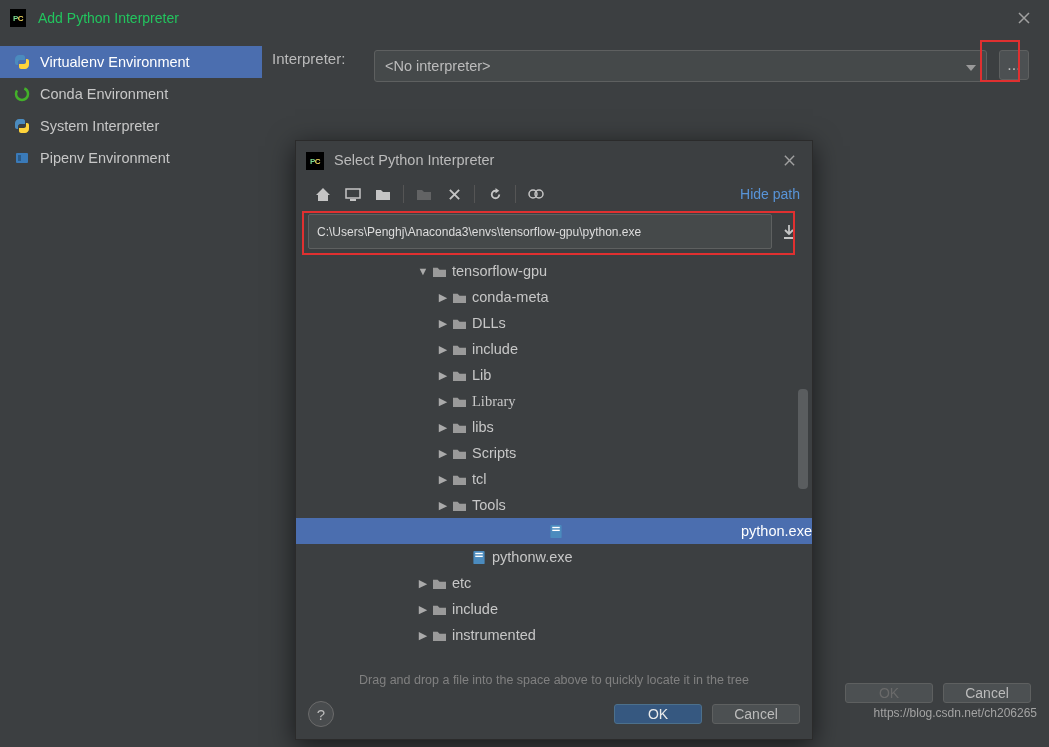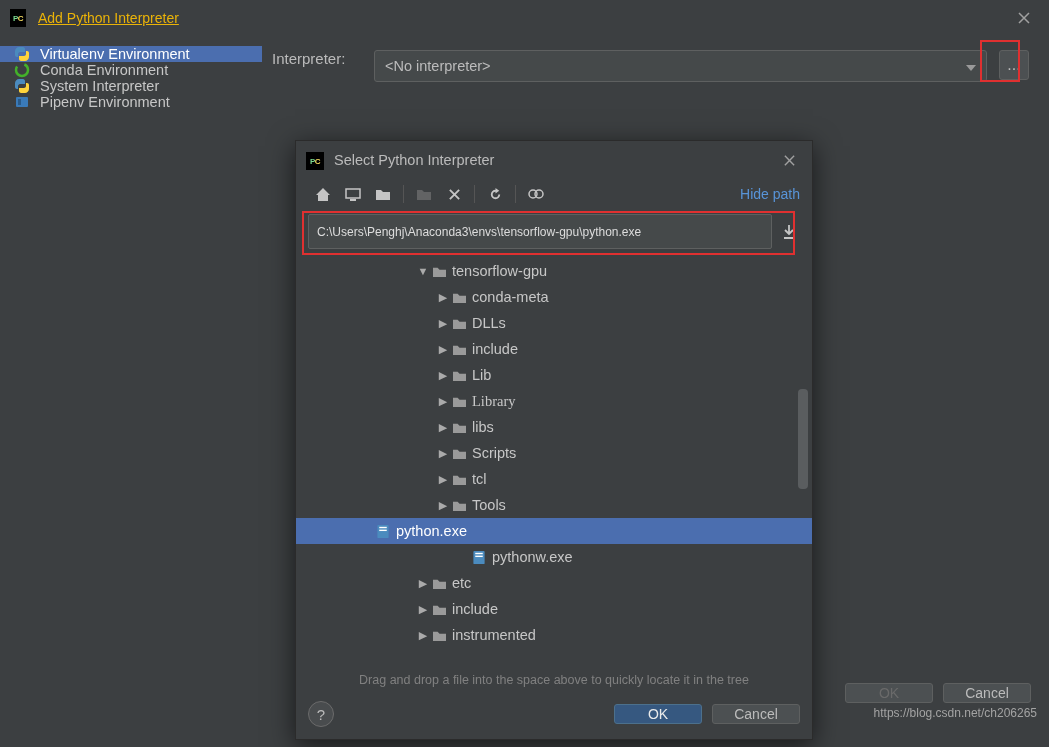--- a/index.html
+++ b/index.html
@@ -15,36 +15,36 @@
       height: 36px;
       display: flex; align-items: center;
       padding: 0 10px;
       background: #3c3f41;
     }
     .titlebar .pc-logo {
       width: 16px; height: 16px;
       margin-right: 12px;
       display: inline-flex; align-items: center; justify-content: center;
     }
-    .titlebar .title { font-size: 14px; color: #eab308; text-decoration: underline; }
+    .titlebar .title { font-size: 14px; color: #22c55e; }
     .titlebar .close {
       margin-left: auto;
       width: 30px; height: 30px;
       display: flex; align-items: center; justify-content: center;
       font-size: 18px; color: #a0a0a0; cursor: pointer;
     }
     .main-body { display: flex; height: 620px; }
     .sidebar {
       width: 262px;
       padding: 10px 0 0 0;
     }
     .sidebar-item {
       display: flex; align-items: center;
       padding: 6px 14px;
-      height: 16px;
+      height: 32px;
       font-size: 14.5px;
       color: #c7c7c7;
       cursor: pointer;
       gap: 10px;
     }
     .sidebar-item.selected { background: #4b6eaf; color: #fff; }
     .si-icon { width: 16px; height: 16px; display: inline-flex; align-items: center; justify-content: center; }
     .content {
       flex: 1;
       padding: 14px 20px 0 10px;
@@ -458,21 +458,21 @@
         </div>
         <div class="tree-row" style="padding-left: 140px;">
           <span class="tree-arrow">▶</span>
           <span class="tree-icon">
             <svg width="15" height="13" viewBox="0 0 16 14">
               <path d="M1 3 H6 L8 5 H15 V13 H1 Z" fill="#9a9a9a"></path>
             </svg>
           </span>
           <span style="margin-left:4px;">Tools</span>
         </div>
-        <div class="tree-row selected" style="padding-left: 64px;">
+        <div class="tree-row selected" style="padding-left: 64px; justify-content: space-between;">
           <span class="tree-arrow"></span>
           <span class="tree-icon">
             <svg width="14" height="15" viewBox="0 0 14 16">
               <rect x="1" y="1" width="12" height="14" rx="1" fill="#4b8bbe"></rect>
               <rect x="3" y="3" width="8" height="1.5" fill="#fff"></rect>
               <rect x="3" y="6" width="8" height="1.5" fill="#fff"></rect>
             </svg>
           </span>
           <span style="margin-left:4px;">python.exe</span>
         </div>

